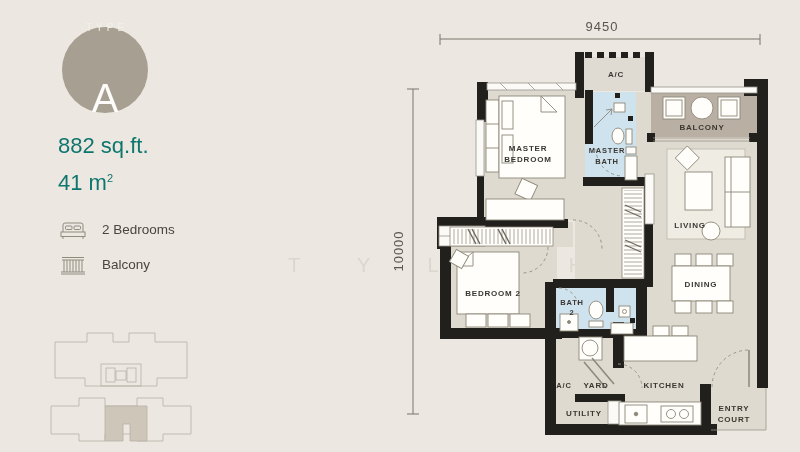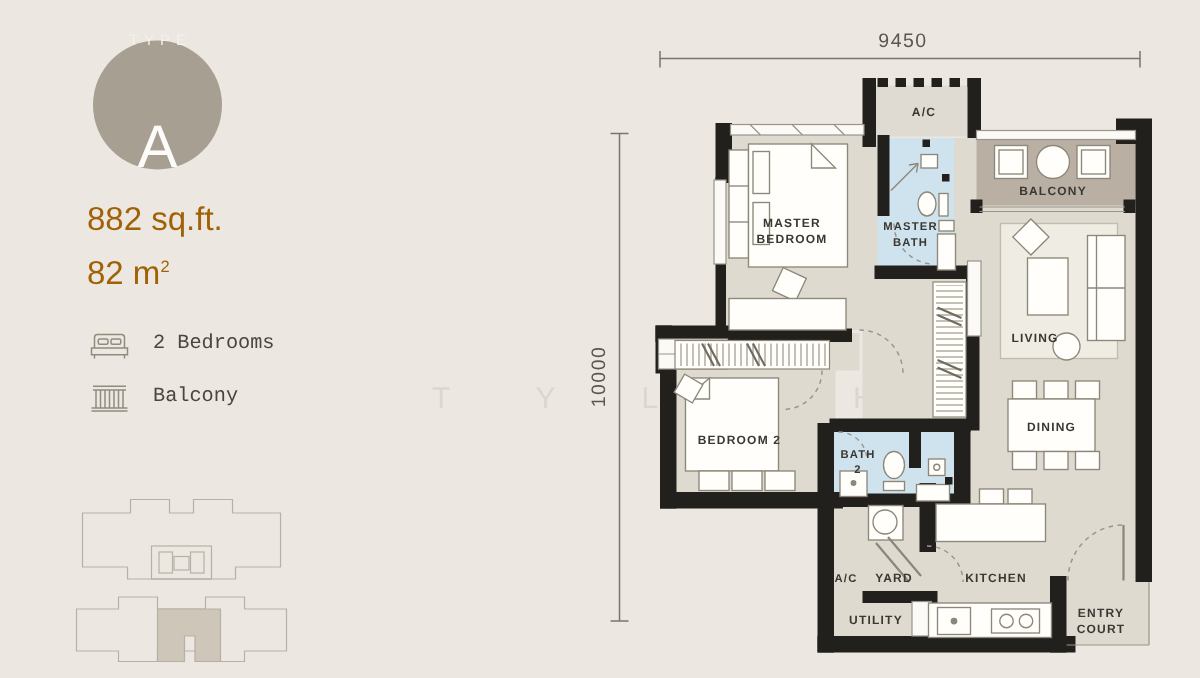--- a/index.html
+++ b/index.html
@@ -11,40 +11,40 @@
     overflow:hidden;
   }
   .badge {
     position:absolute; left:62px; top:27px;
     width:86px; height:86px; border-radius:50%;
     background:#a89f93; color:#ffffff;
     display:flex; flex-direction:column; align-items:center; justify-content:center;gap:43px;
   }
   .badge-type { font-size:10px; letter-spacing:4px; color:#f3f0ea; margin-bottom:2px; padding-left:4px; }
   .badge-letter { font-size:40px; font-weight:400; line-height:1; color:#fdfcfa; }
-  .stats { position:absolute; left:58px; top:130px; color:#a16207; }
+  .stats { position:absolute; left:58px; top:130px; color:#0f766e; }
   .stat-line { font-size:22px; line-height:32px; font-weight:400; }
   .stat-line sup { font-size:11px; }
   .legend { position:absolute; left:58px; top:216px; }
   .legend-row { display:flex; align-items:center; gap:14px; margin-bottom:9px; height:26px; }
   .legend-icon { width:30px; display:flex; justify-content:center; }
-  .legend-label { font-size:13.5px; color:#4a453f;font-family:Liberation Mono, monospace; }
+  .legend-label { font-size:13.5px; color:#4a453f; }
   .plan-svg { position:absolute; left:0; top:0; }
 </style>
 </head>
 <body>
 
 <div class="badge">
   <div class="badge-type">TYPE</div>
   <div class="badge-letter">A</div>
 </div>
 
 <div class="stats">
   <div class="stat-line">882 sq.ft.</div>
-  <div class="stat-line"><span>82 m</span><sup>2</sup></div>
+  <div class="stat-line"><span>41 m</span><sup>2</sup></div>
 </div>
 
 <div class="legend">
   <div class="legend-row">
     <span class="legend-icon">
       <svg width="28" height="24" viewBox="0 0 28 24" fill="none" stroke="#918b7e" stroke-width="1">
         <path d="M4,15 V8 Q4,6 6,6 H22 Q24,6 24,8 V15"></path>
         <rect x="6.5" y="9" width="6.5" height="3.5" rx="1"></rect>
         <rect x="15" y="9" width="6.5" height="3.5" rx="1"></rect>
         <rect x="2" y="15" width="24" height="4.5"></rect>

